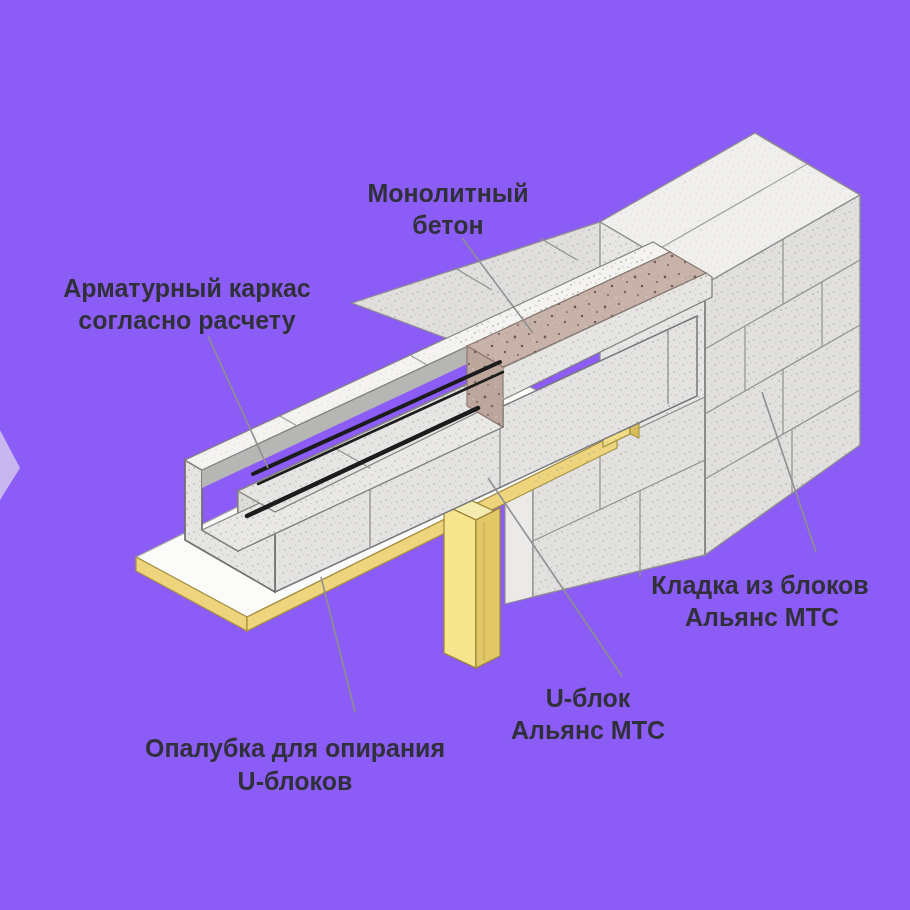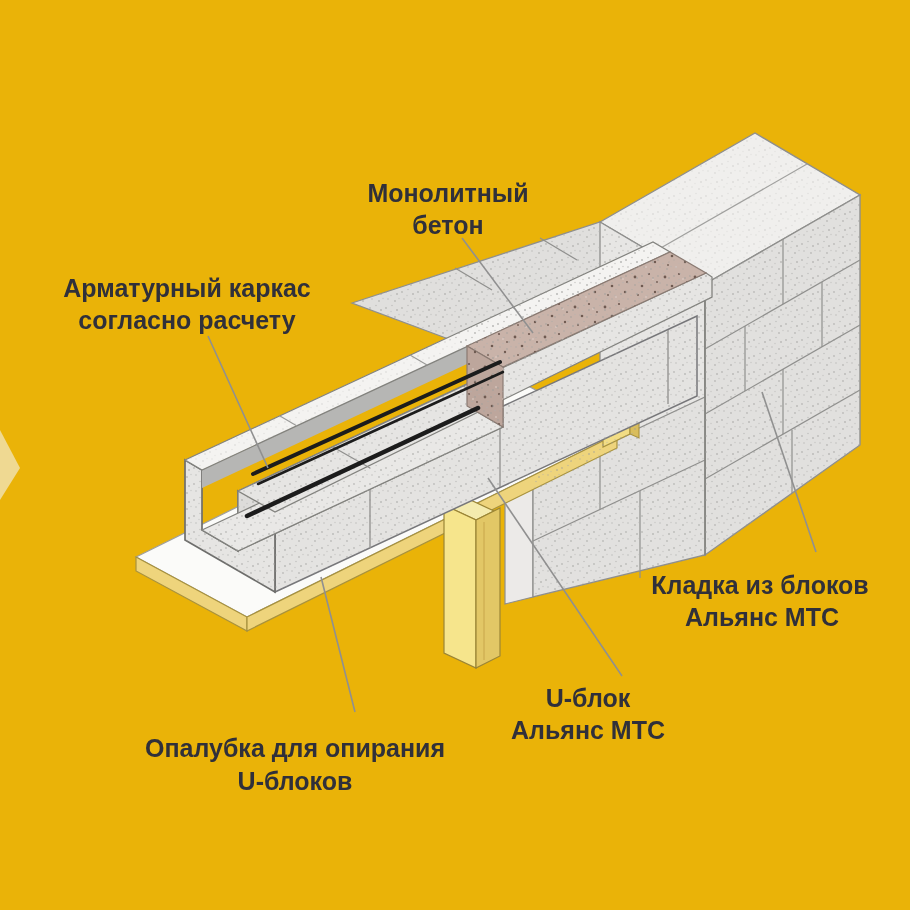--- a/index.html
+++ b/index.html
@@ -1,16 +1,16 @@
 <!DOCTYPE html>
 <html><head>
 <meta charset="utf-8">
 <style>
   html,body{margin:0;padding:0;background:#ffffff;}
-  .scene{position:relative;width:910px;height:910px;background:#eab308;overflow:hidden;}
+  .scene{position:relative;width:910px;height:910px;background:#8b5cf6;overflow:hidden;}
   svg{display:block;}
   text{font-family:"Liberation Sans","DejaVu Sans",sans-serif;font-weight:bold;font-size:25px;}
 </style>
 </head>
 <body>
 
 <div class="scene">
 <svg width="910" height="910" viewBox="0 0 910 910">
   <defs>
     <pattern id="dotsBlock" width="16" height="16" patternUnits="userSpaceOnUse">

